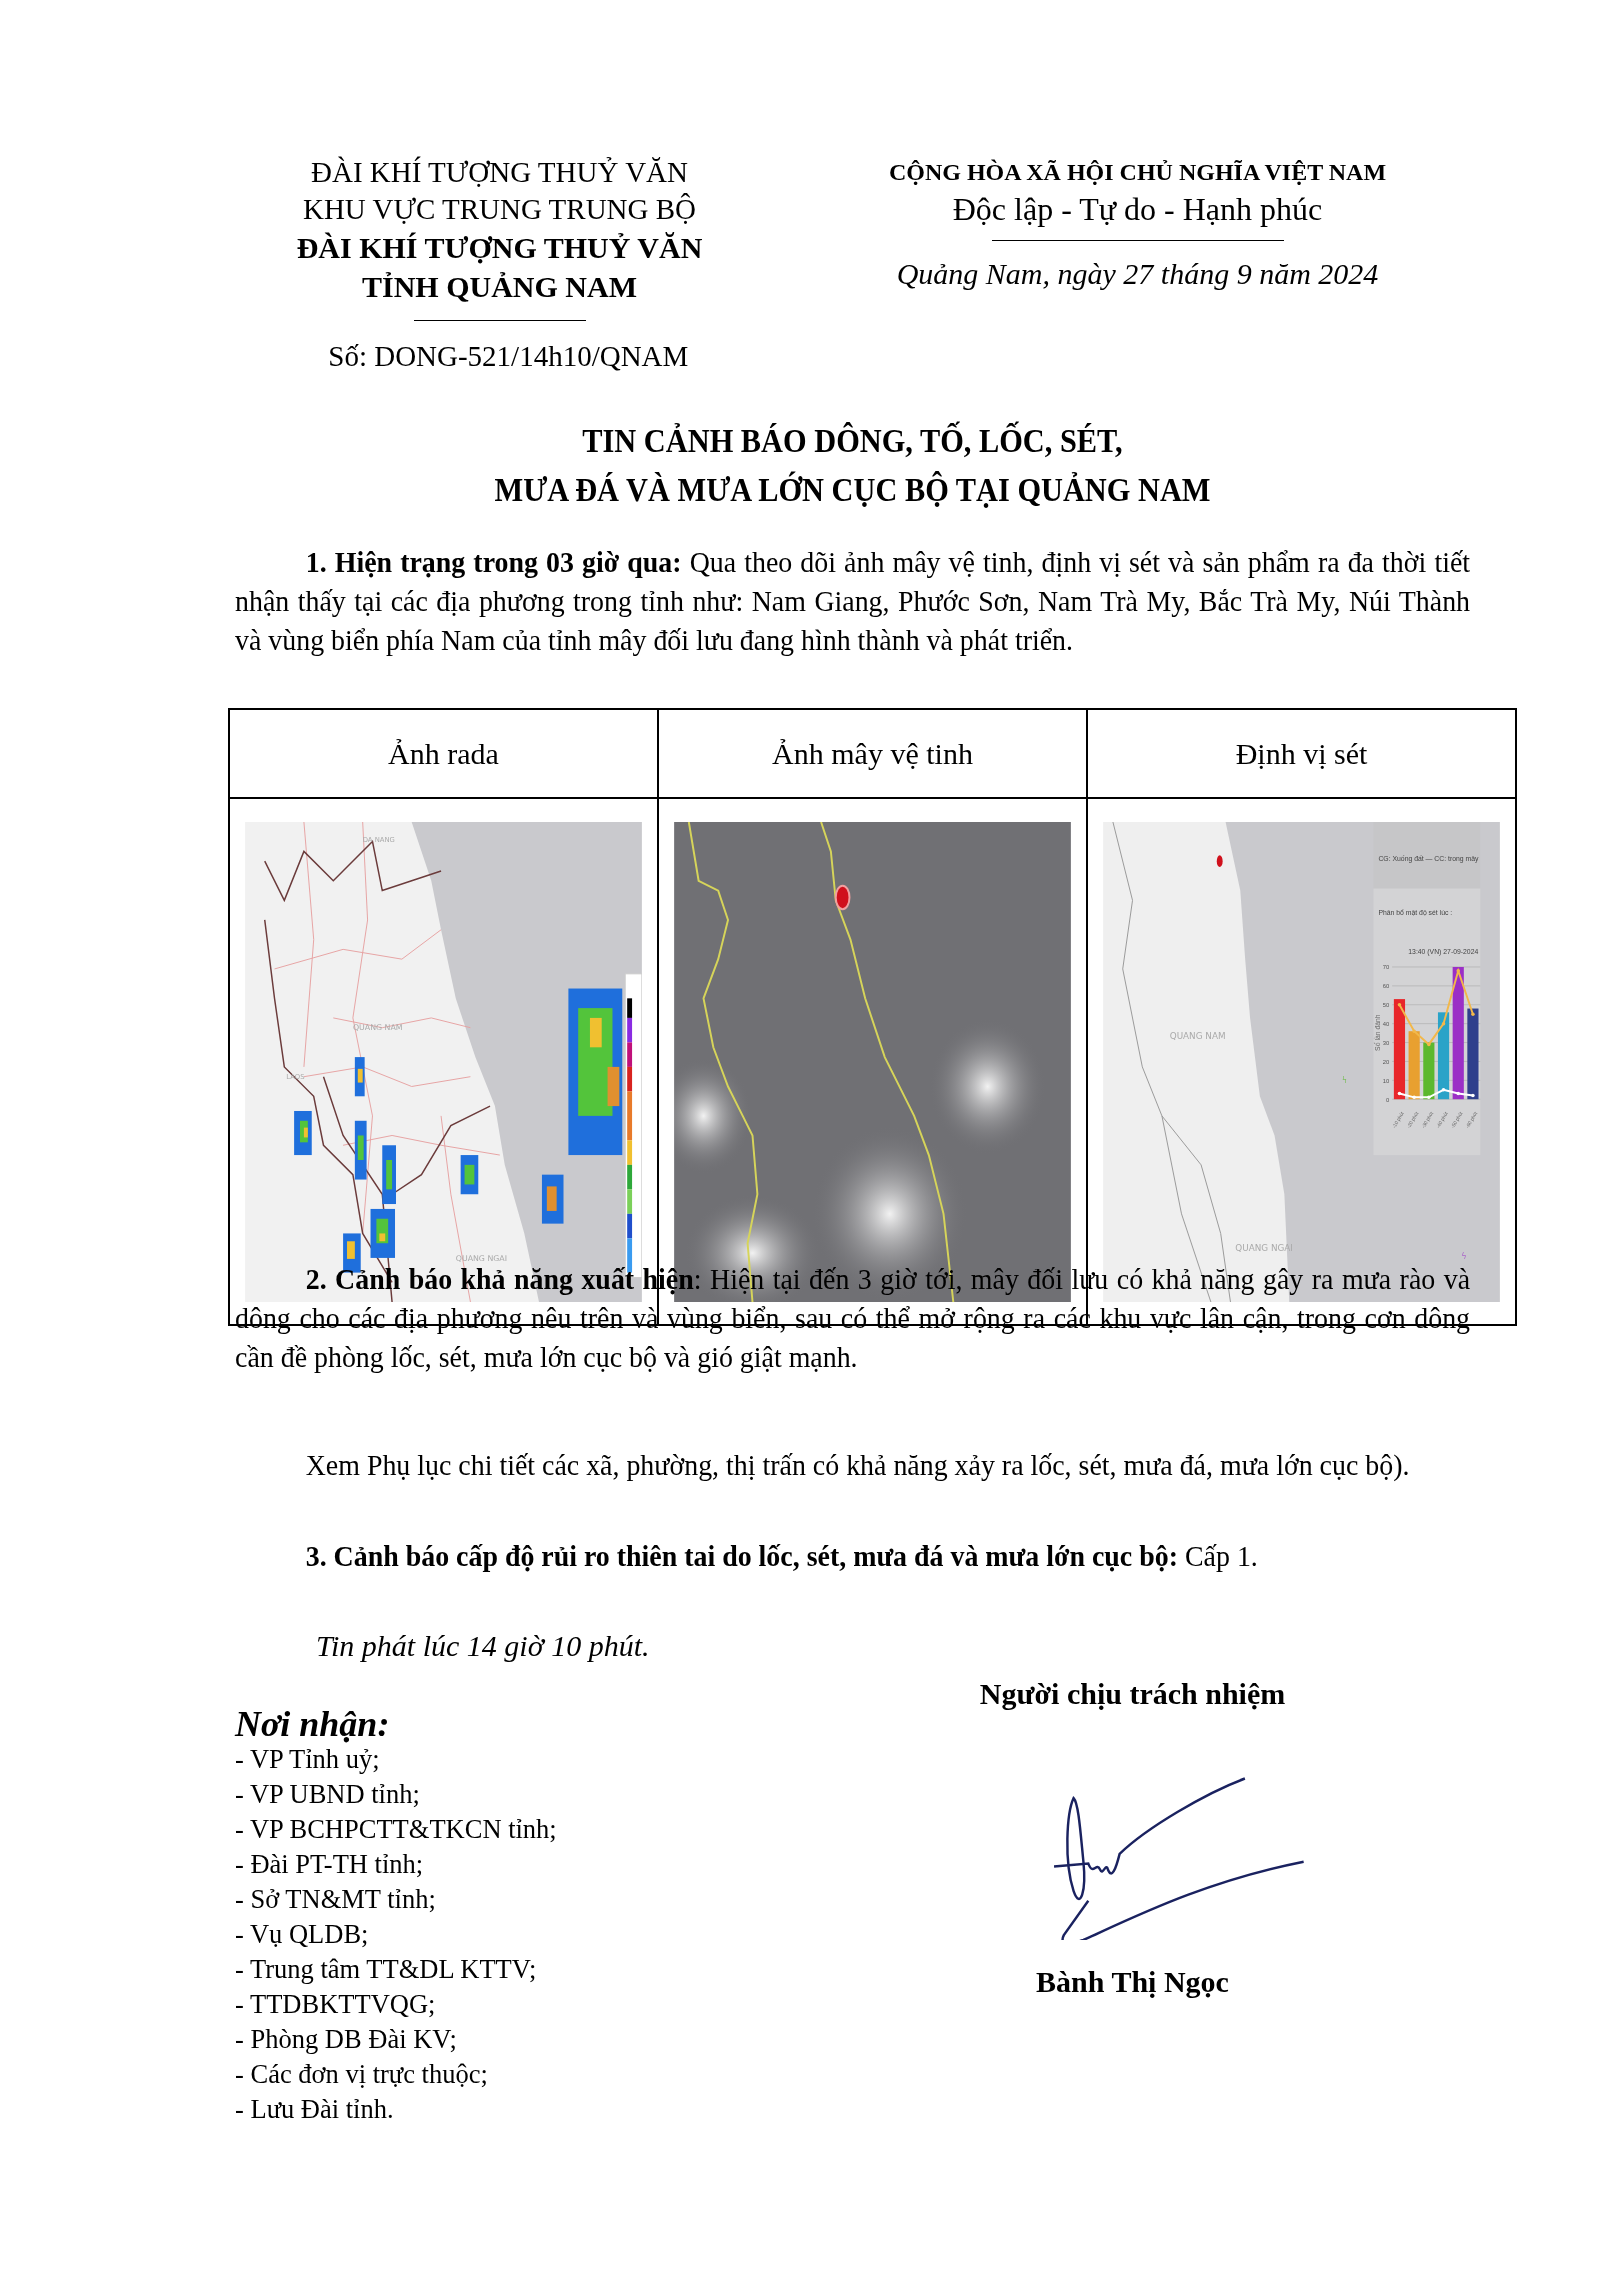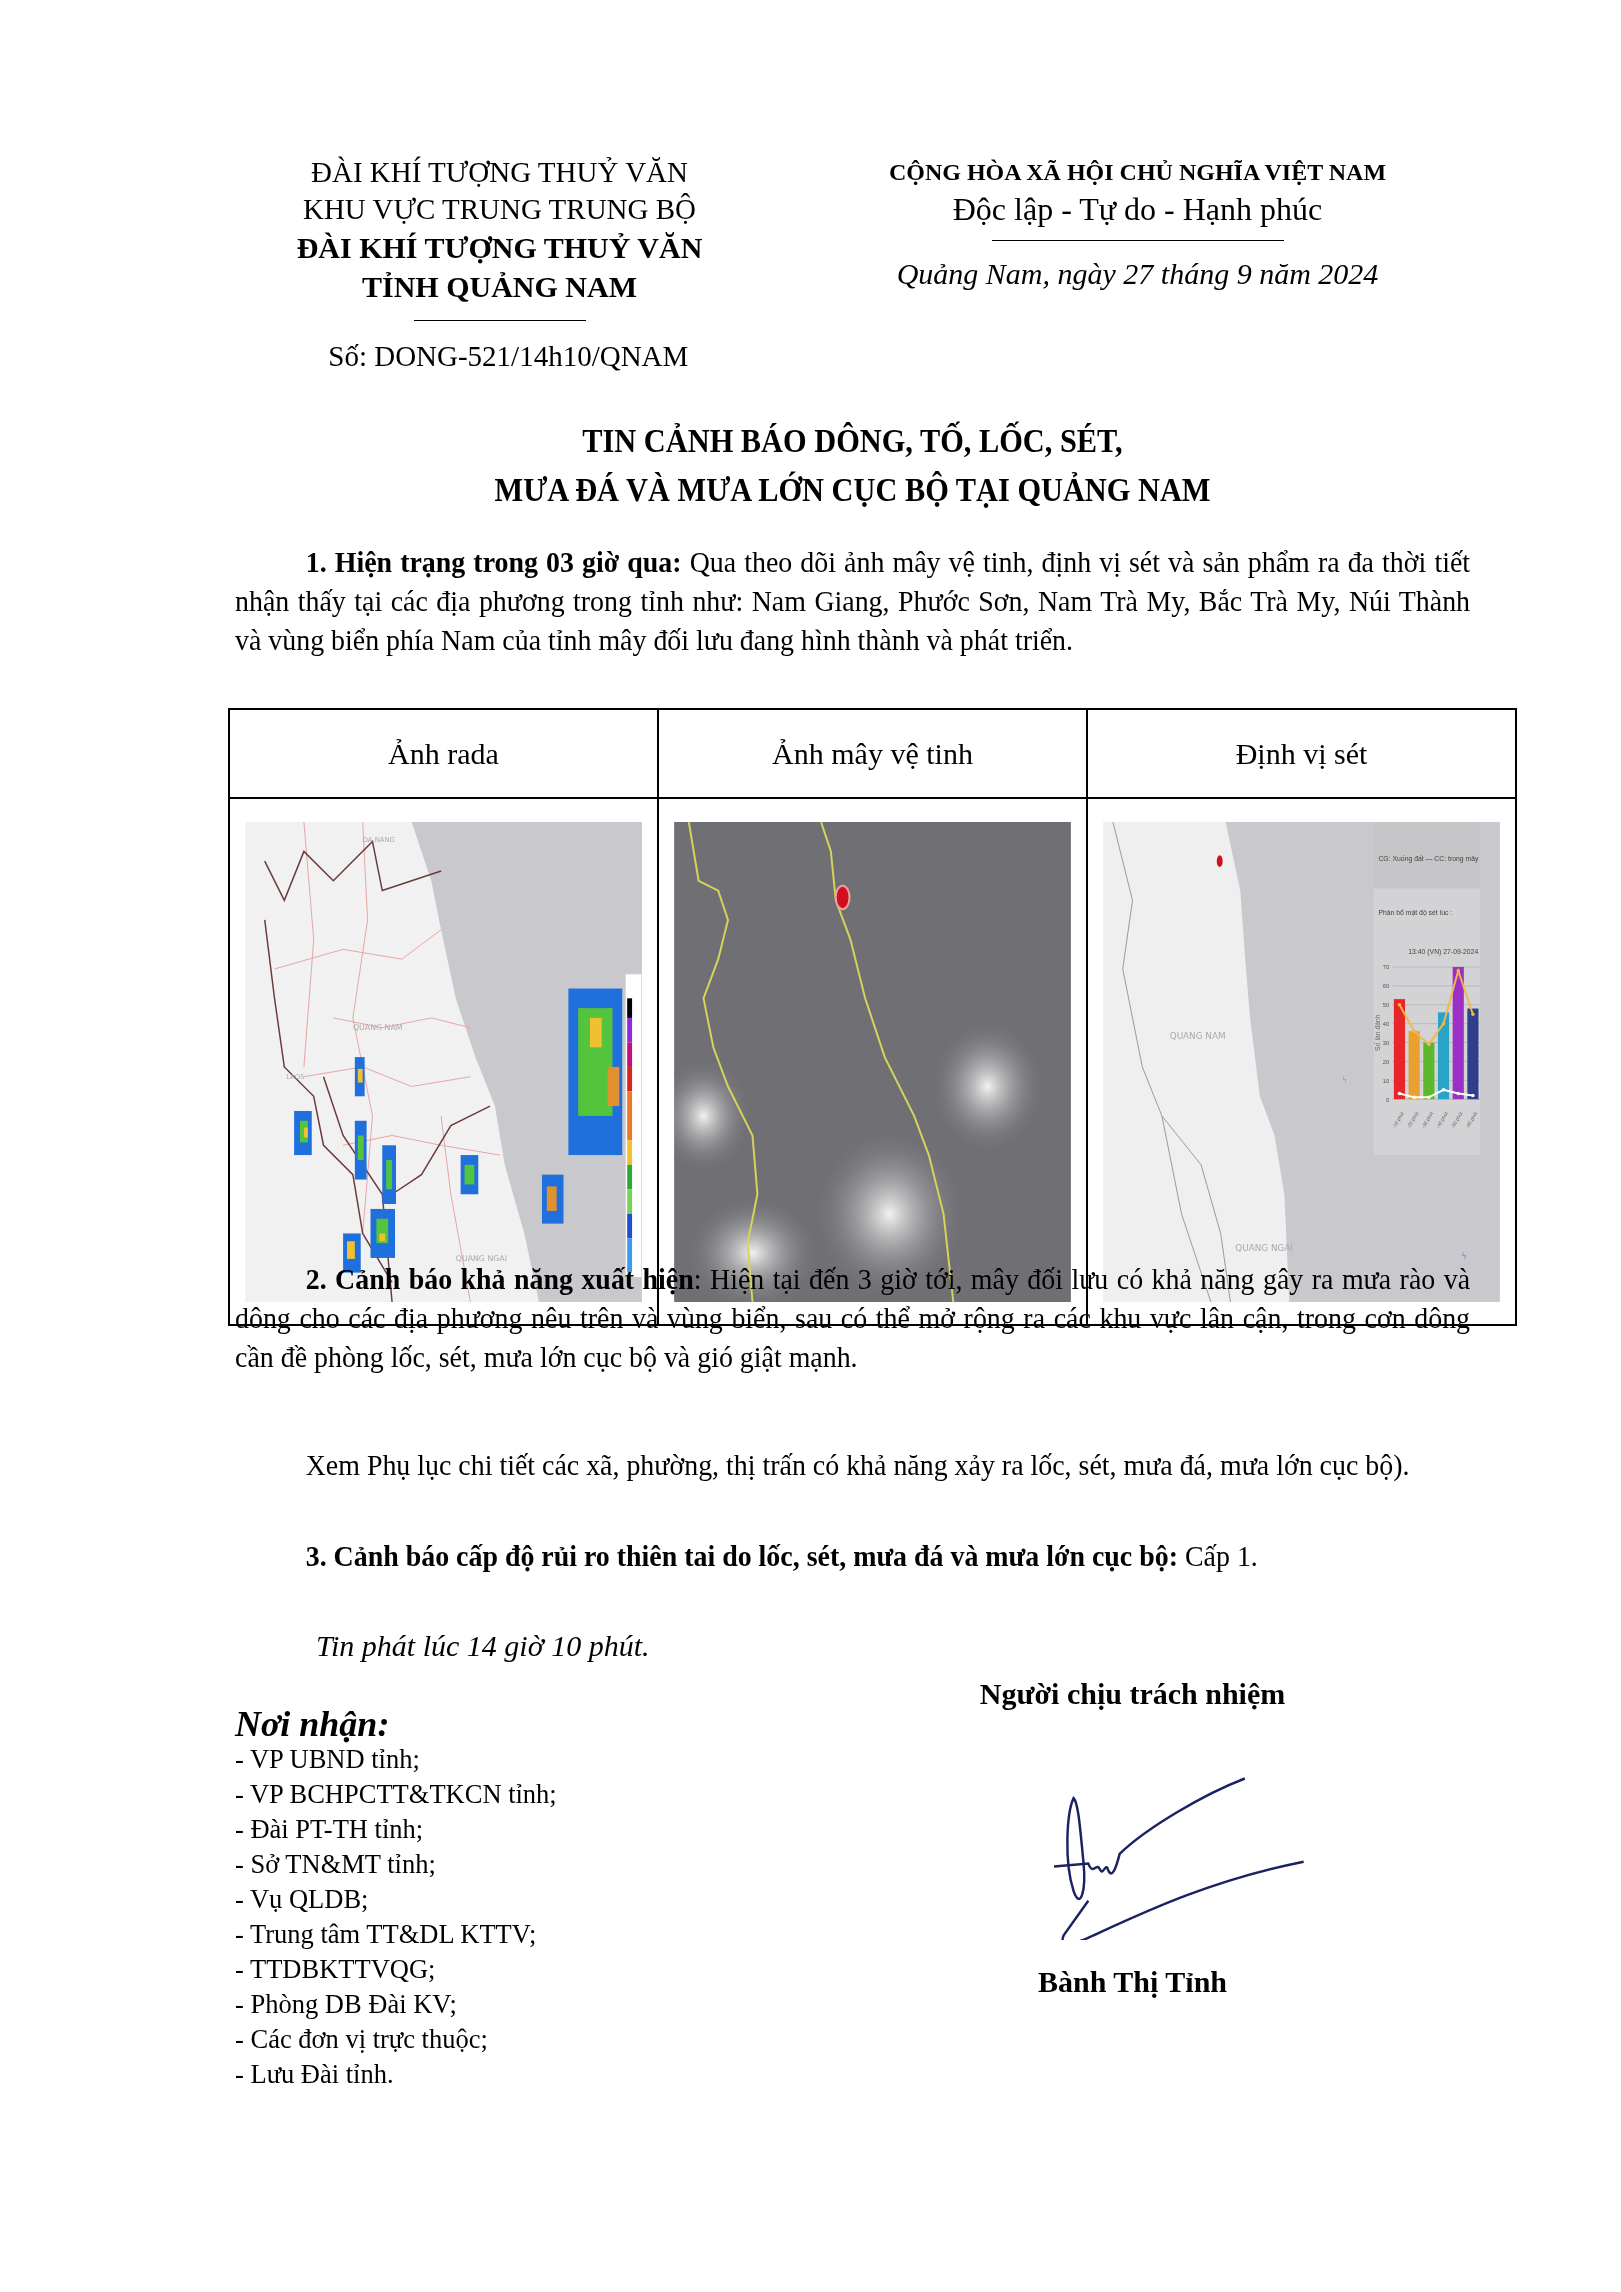--- a/index.html
+++ b/index.html
@@ -237,20 +237,21 @@
 </div>
 
 <div class="abs para" style="top:1536px;">
   <span class="ind"></span><b>3. Cảnh báo cấp độ rủi ro thiên tai do lốc, sét, mưa đá và mưa lớn cục bộ:</b><span> Cấp 1.</span>
 </div>
 
 <div class="abs issue">Tin phát lúc 14 giờ 10 phút.</div>
 
 <div class="abs foot-l">
   <div class="t">Nơi nhận:</div>
+  <div>- VP Tỉnh uỷ;</div>
   <div>- VP UBND tỉnh;</div>
   <div>- VP BCHPCTT&amp;TKCN tỉnh;</div>
   <div>- Đài PT-TH tỉnh;</div>
   <div>- Sở TN&amp;MT tỉnh;</div>
   <div>- Vụ QLDB;</div>
   <div>- Trung tâm TT&amp;DL KTTV;</div>
   <div>- TTDBKTTVQG;</div>
   <div>- Phòng DB Đài KV;</div>
   <div>- Các đơn vị trực thuộc;</div>
   <div>- Lưu Đài tỉnh.</div>
@@ -259,14 +260,14 @@
 <div class="abs foot-r center">
   <div>Người chịu trách nhiệm</div>
 </div>
 <div class="abs sig">
   <svg width="323" height="186" viewBox="0 0 330 190">
     <path d="M65,45 C58,60 55,110 65,140 C72,160 78,140 75,110 C72,80 70,50 65,45 Z" stroke="#1a2260" stroke-width="2.5" fill="none"></path>
     <path d="M45,115 L80,112 C85,125 88,110 92,118 C95,125 98,110 100,118 C104,128 108,118 112,102 C140,75 200,40 240,25" stroke="#1a2260" stroke-width="2.5" fill="none"></path>
     <path d="M80,150 L55,185 C50,195 60,195 75,190 C130,165 200,130 300,110" stroke="#1a2260" stroke-width="2.5" fill="none"></path>
   </svg>
 </div>
-<div class="abs signame center">Bành Thị Tỉnh</div>
+<div class="abs signame center">Bành Thị Ngọc</div>
 
 
 </body></html>

